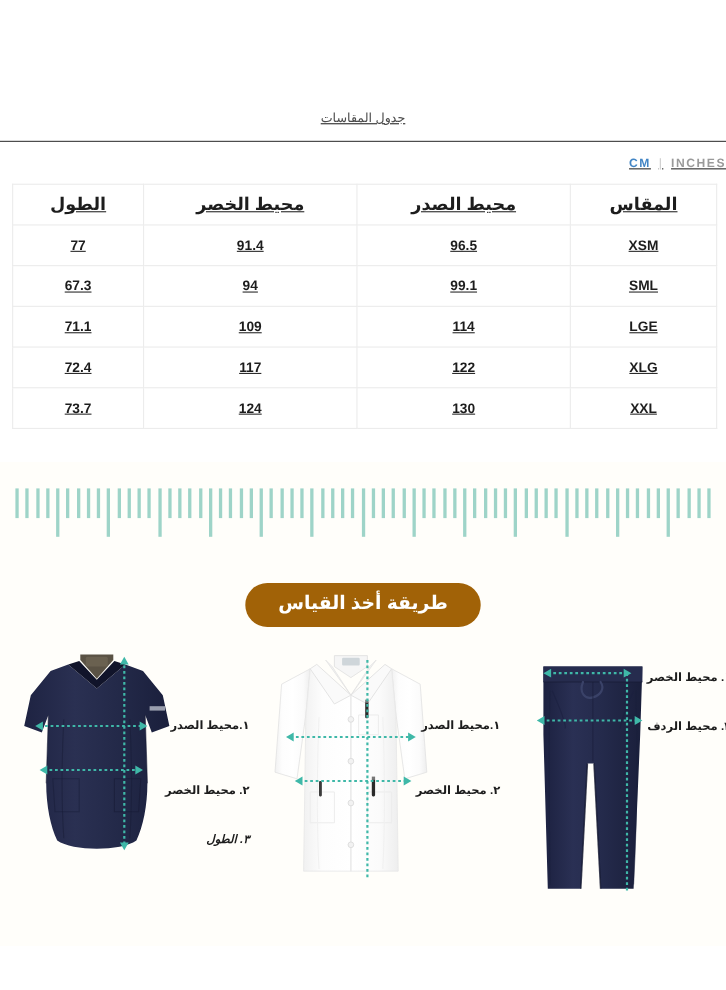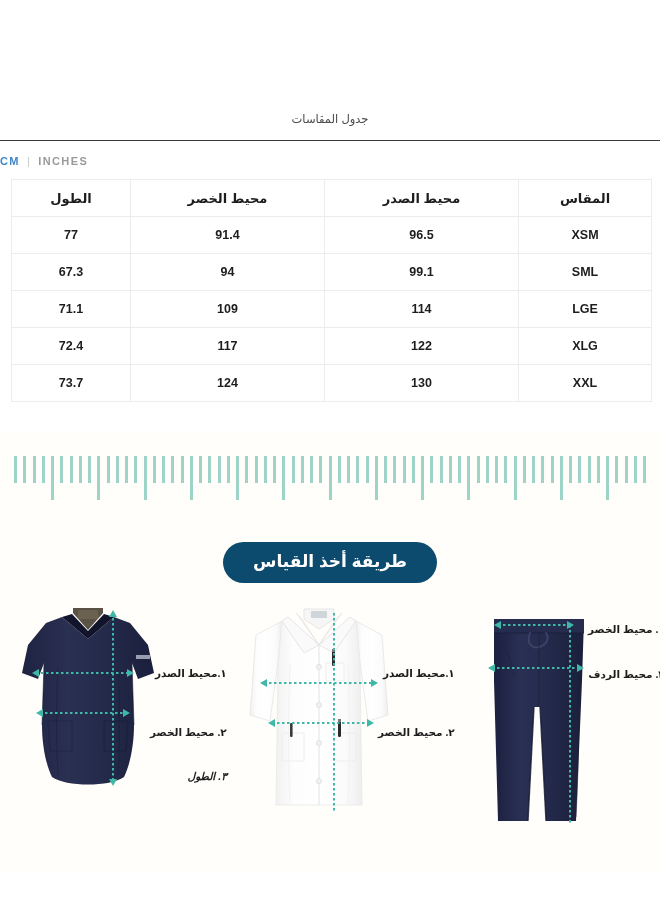--- a/index.html
+++ b/index.html
@@ -12,40 +12,41 @@
     height: 900px;
     font-family: "Liberation Sans", "DejaVu Sans", sans-serif;
     color: #2b2b2b;
     overflow: hidden;
     position: relative;
   }
 
   
   .top-section {
     background: #ffffff;
-    padding-top: 12px;
+    padding-top: 0;
+    text-decoration: underline;
   }
 
   .chart-title {
     text-align: center;
     font-size: 11.5px;
     color: #4a4a4a;
     padding-top: 100px;
     letter-spacing: 0.2px;
     direction: rtl;
   }
 
   .title-rule {
     margin-top: 14px;
     border-top: 1px solid #3a3a3a;
     width: 100%;
   }
 
   .unit-toggle {
-    text-align: left;
+    text-align: right;
     padding: 14px 0 12px 0;
     font-size: 11px;
     letter-spacing: 1.4px;
     font-weight: bold;
   }
   .unit-cm {
     color: #4285c5;
     cursor: pointer;
   }
   .unit-sep {
@@ -71,21 +72,21 @@
   table.size-table td {
     border: 1px solid #ececec;
     text-align: center;
     font-size: 12.5px;
     font-weight: bold;
     color: #1d1d1d;
     height: 36px;
     padding: 0;
   }
   table.size-table th {
-    font-size: 13px;
+    font-size: 16px;
     direction: rtl;
   }
   table.size-table th.col-length,   table.size-table td.col-length   { width: 118px; }
   table.size-table th.col-waist,    table.size-table td.col-waist    { width: 193px; }
   table.size-table th.col-chest,    table.size-table td.col-chest    { width: 193px; text-align: center; }
   table.size-table th.col-size,     table.size-table td.col-size     { width: 132px; }
 
   
   .guide-panel {
     position: relative;
@@ -110,21 +111,21 @@
   }
   .ruler .tick.short { height: 27px; }
   .ruler .tick.long  { height: 44px; }
 
   .guide-badge-row {
     text-align: center;
     margin-top: 42px;
   }
   .guide-badge {
     display: inline-block;
-    background: #0c4a6e;
+    background: #a16207;
     color: #ffffff;
     font-size: 17px;
     font-weight: bold;
     padding: 9px 30px 11px 30px;
     border-radius: 22px;
     direction: rtl;
     letter-spacing: 0.2px;
   }
 
   .garments {

